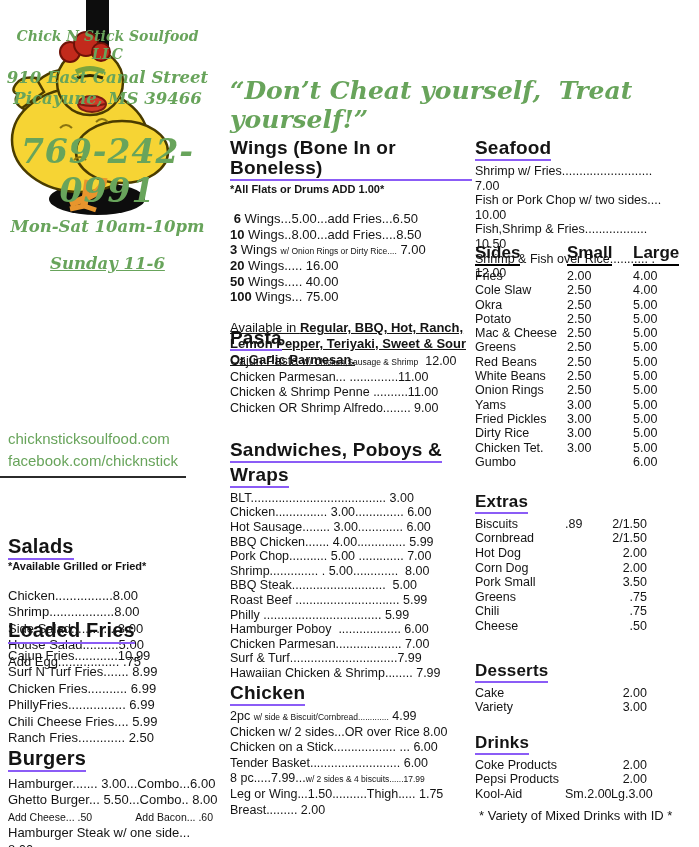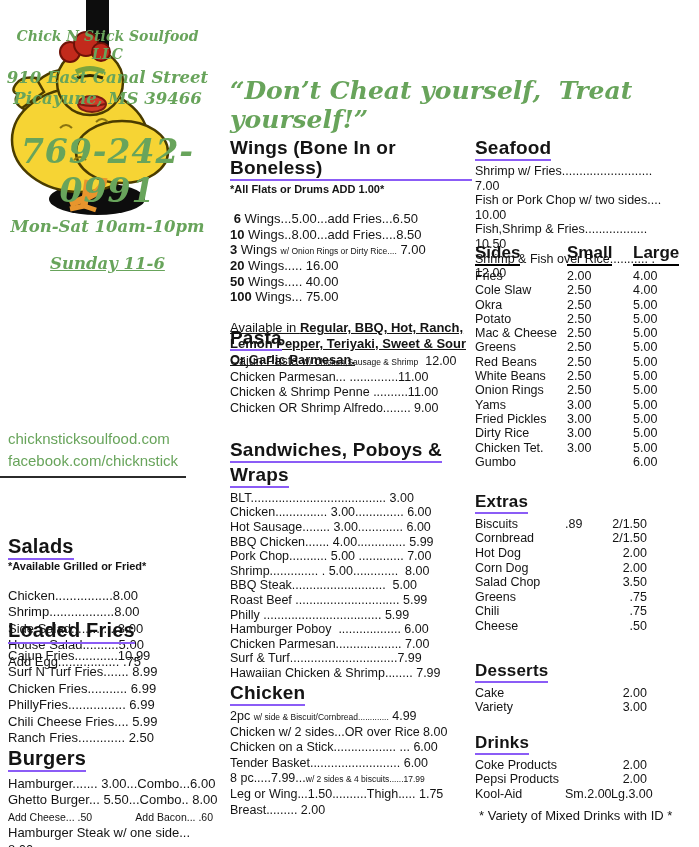--- a/index.html
+++ b/index.html
@@ -360,21 +360,21 @@
         <span class="c3">2.00</span>
       </div>
 
       <div class="row">
         <span>Corn Dog</span>
         <span class="c2"></span>
         <span class="c3">2.00</span>
       </div>
 
       <div class="row">
-        <span>Salad Chop</span>
+        <span>Pork Small</span>
         <span class="c2"></span>
         <span class="c3">3.50</span>
       </div>
 
       <div class="row">
         <span>Greens</span>
         <span class="c2"></span>
         <span class="c3">.75</span>
       </div>
 

